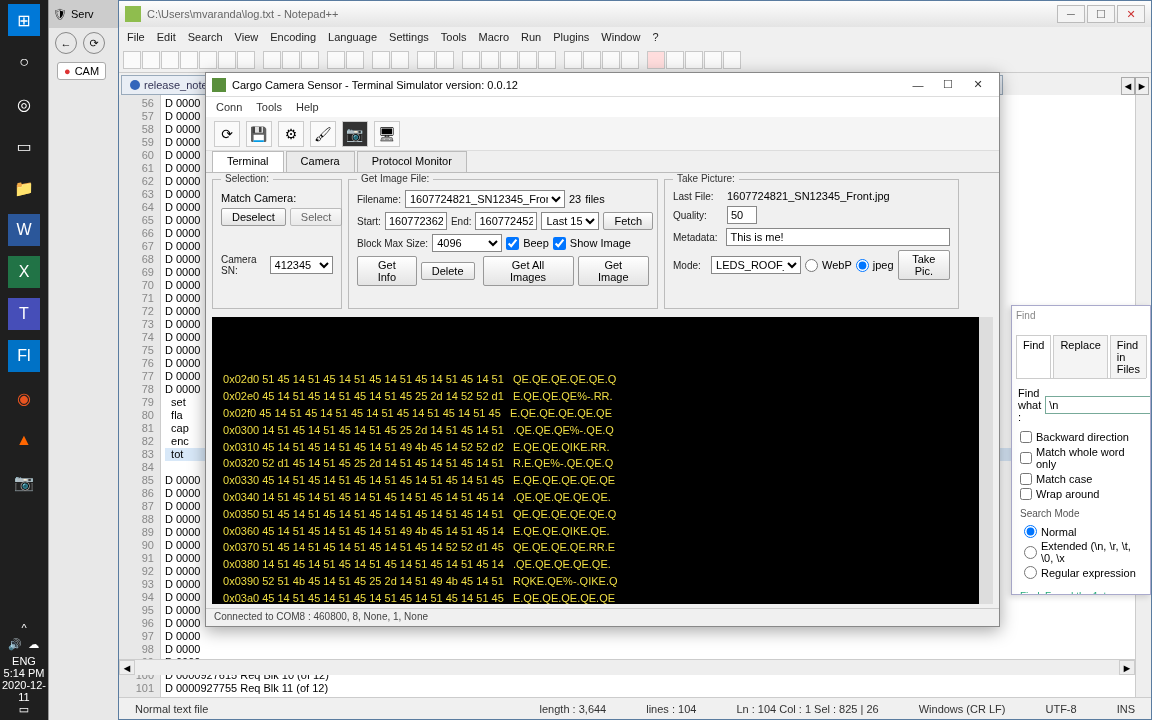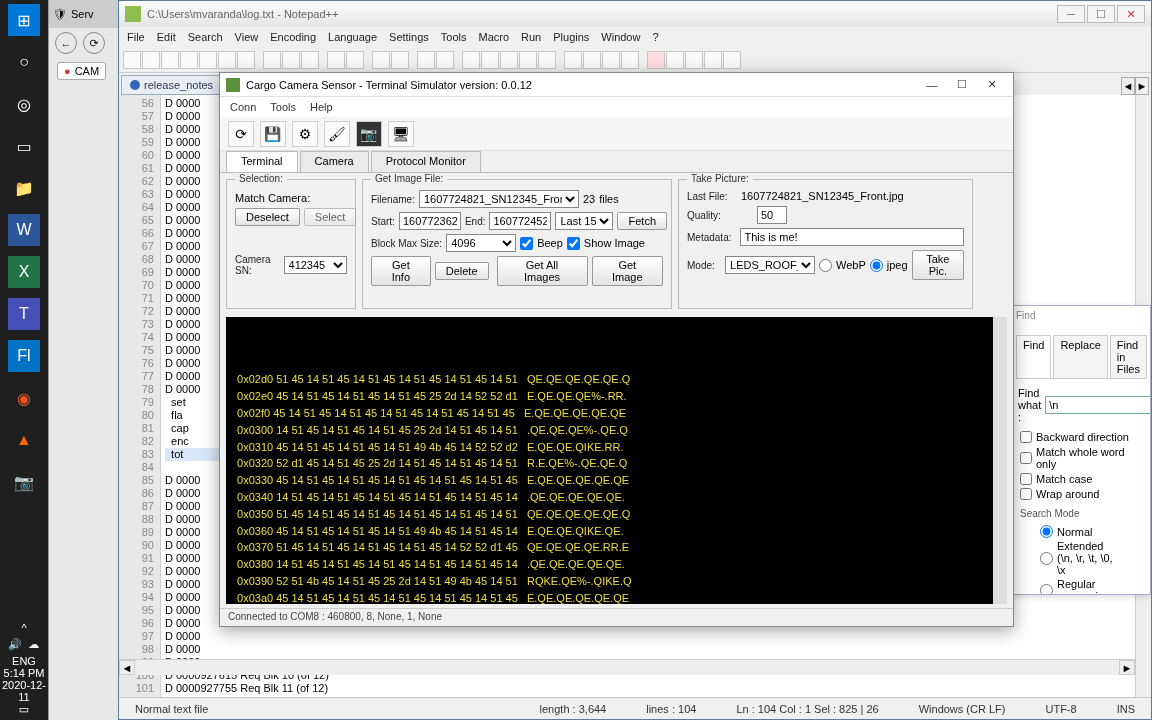--- a/index.html
+++ b/index.html
@@ -43,23 +43,23 @@
 .npp-status .spacer{flex:1}
 .find-panel{position:absolute;right:0;top:210px;width:140px;height:290px;background:#fff;border:1px solid #aac;box-shadow:-2px 2px 6px rgba(0,0,0,.15);padding:4px;overflow:hidden}
 .find-tabs{display:flex;border-bottom:1px solid #ccc;font-size:10px;margin-top:14px}
 .find-tabs span{padding:3px 6px;border:1px solid #ccc;border-bottom:none;margin-right:2px;background:#f4f4f4}
 .find-tabs span.active{background:#fff}
 .find-row{display:flex;align-items:center;gap:4px;margin:8px 2px}
 .find-row input{flex:1;border:1px solid #7a9;height:18px;padding:0 3px}
 .chk{display:flex;align-items:center;gap:4px;margin:3px 4px;font-size:10px}
 .chk input{width:12px;height:12px}
 .find-mode{margin:8px 4px 6px;font-size:10px;color:#555}
-.radio{display:flex;align-items:center;gap:4px;margin:2px 24px;font-size:10px}
+.radio{display:flex;align-items:center;gap:4px;margin:2px 8px;font-size:10px}
 .find-result{margin-top:8px;padding:4px;font-size:10px;color:#2a7}
-.cargo{position:absolute;left:219px;top:72px;width:795px;height:555px;background:#f0f0f0;border:1px solid #888;box-shadow:0 4px 16px rgba(0,0,0,.35);display:flex;flex-direction:column}
+.cargo{position:absolute;left:205px;top:72px;width:795px;height:555px;background:#f0f0f0;border:1px solid #888;box-shadow:0 4px 16px rgba(0,0,0,.35);display:flex;flex-direction:column}
 .cargo-title{height:24px;background:#fff;display:flex;align-items:center;padding:0 6px;border-bottom:1px solid #ddd}
 .cargo-title .cicon{width:14px;height:14px;background:#5a8f3c;margin-right:6px}
 .cargo-title .wbtns{margin-left:auto;display:flex}
 .cargo-title .wbtn{width:30px;height:20px;display:flex;align-items:center;justify-content:center;color:#333}
 .cargo-menu{height:20px;display:flex;gap:14px;padding:2px 10px;align-items:center;background:#fff;color:#333}
 .cargo-tool{height:34px;display:flex;align-items:center;gap:6px;padding:0 8px;background:#f5f5f5;border-bottom:1px solid #ddd}
 .cargo-tool .cbtn{width:26px;height:26px;border:1px solid #ccc;background:#fafafa;display:flex;align-items:center;justify-content:center;font-size:14px}
 .cargo-tabs{height:22px;display:flex;padding:0 6px;border-bottom:1px solid #bbb;background:#f0f0f0}
 .cargo-tabs span{padding:3px 14px;border:1px solid #bbb;border-bottom:none;background:#eaeaea;margin-right:2px;font-size:11px}
 .cargo-tabs span.active{background:#fff}
@@ -409,21 +409,21 @@
       </div>
     </div>
     <div class="panel p-pic">
       <div class="legend">Take Picture:</div>
       <div class="frow">
         <label style="width:50px">Last File:</label>
         <span>1607724821_SN12345_Front.jpg</span>
       </div>
       <div class="frow">
         <label style="width:50px">Quality:</label>
-        <input class="inp" style="width: 30px; margin-left: 16px;" value="50">
+        <input class="inp" style="width: 30px;" value="50">
       </div>
       <div class="frow">
         <label style="width:50px">Metadata:</label>
         <input class="inp" style="width: 226px;" value="This is me!">
       </div>
       <div class="frow">
         <label style="width:50px">Mode:</label>
         <select class="sel" style="width:90px"><option>LEDS_ROOF_FUL</option></select>
         <input type="radio" style="">
           <span>WebP</span>

